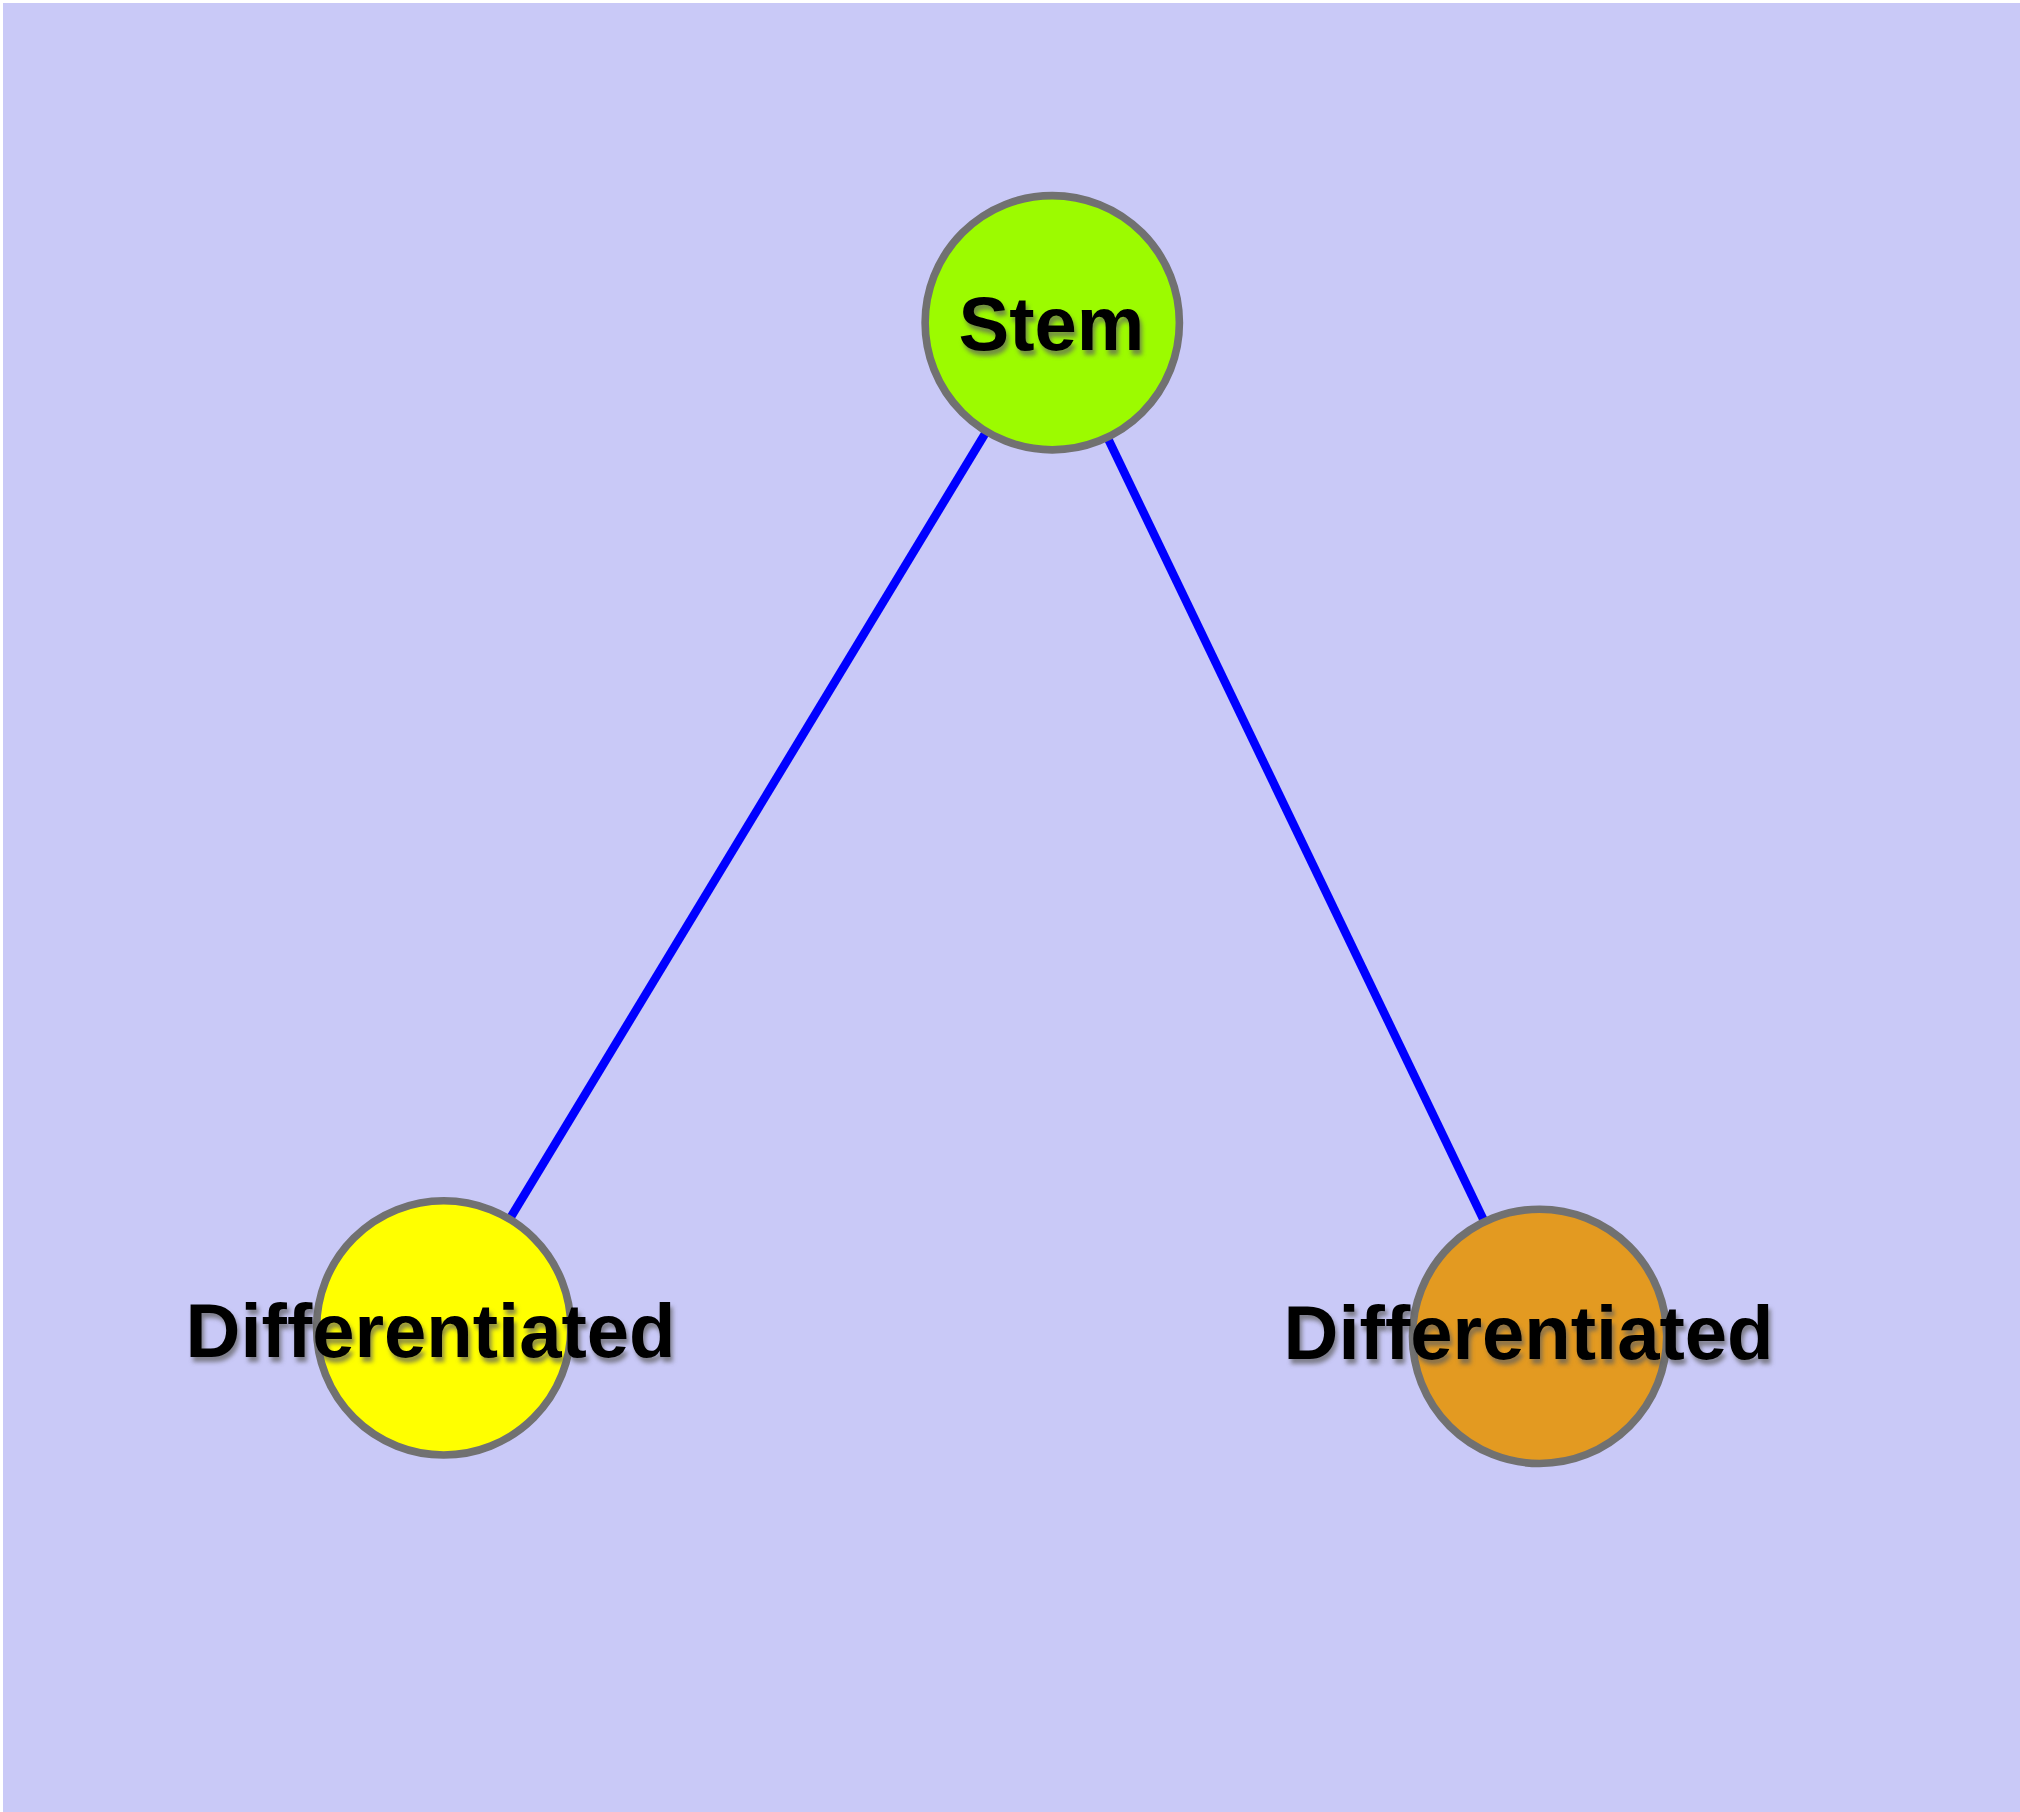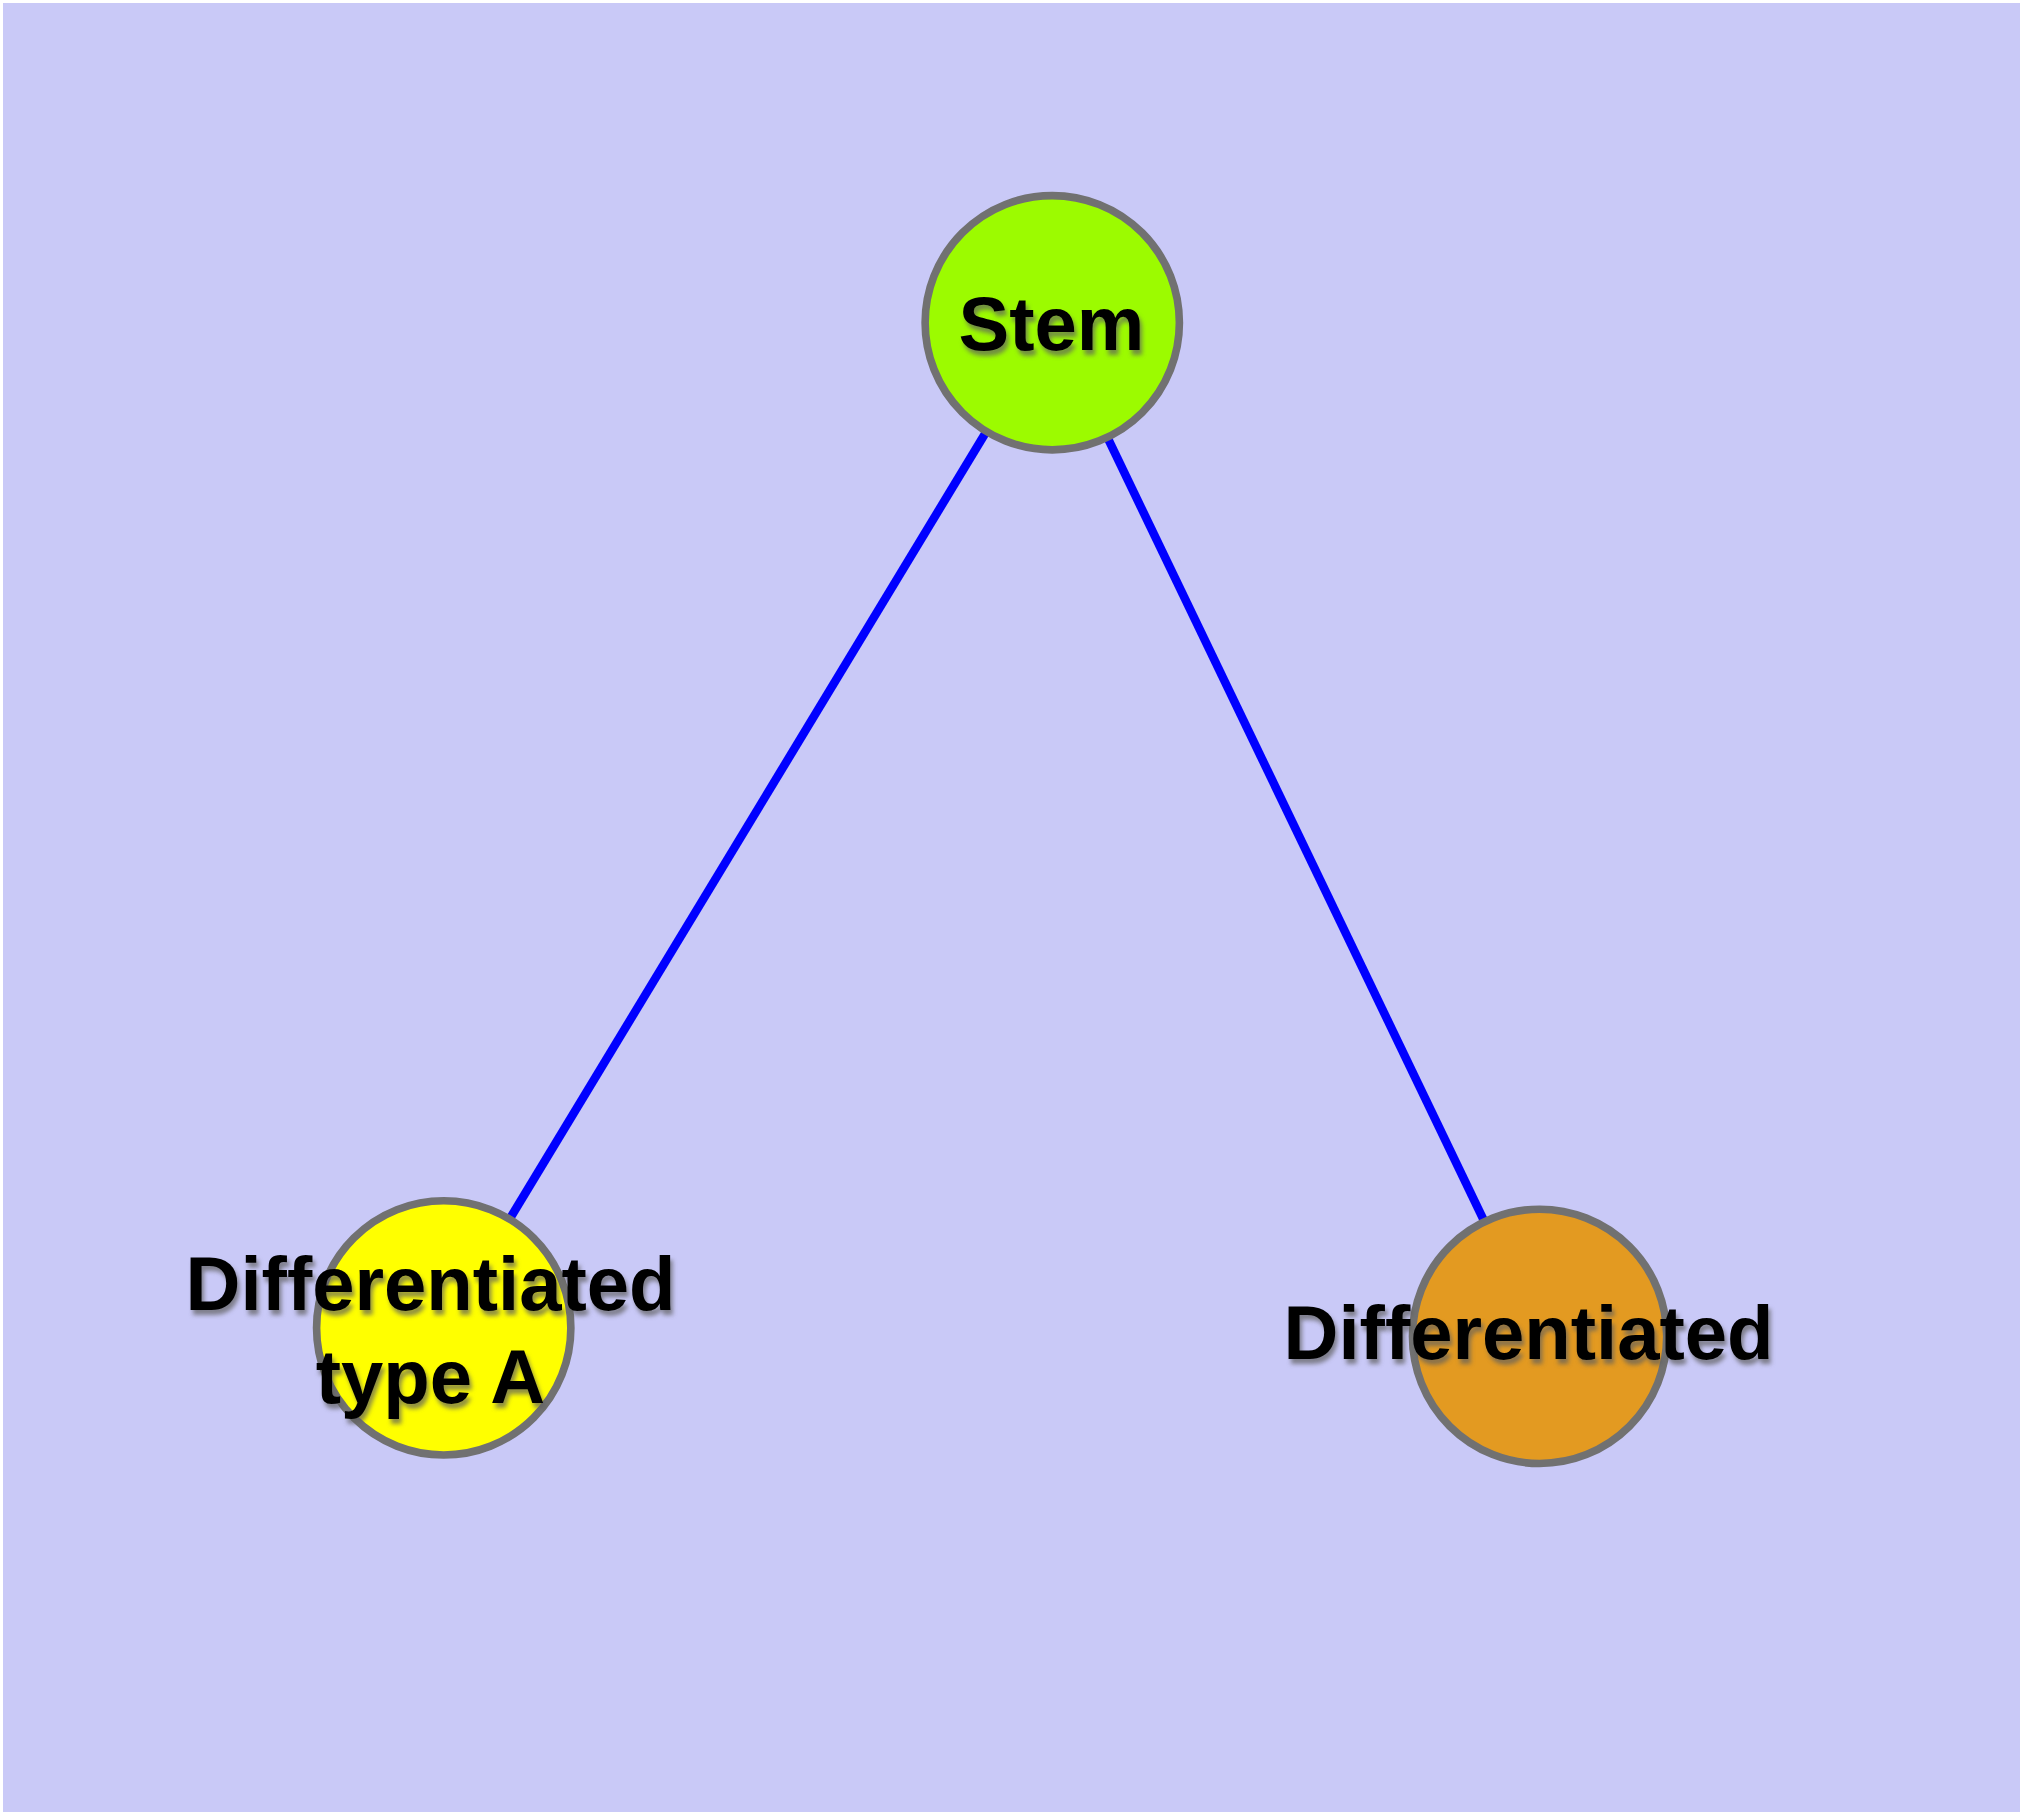--- a/index.html
+++ b/index.html
@@ -61,21 +61,20 @@
 
       <circle cx="1813" cy="1573" r="150" fill="#E39A21" stroke="#717171" stroke-width="9"></circle>
     </svg>
 
     <div class="node-label" style="left: 1049px; top: 320px;">
       <div>Stem</div>
     </div>
 
     <div class="node-label" style="left: 428px; top: 1327px;">
       <div>Differentiated</div>
-      <div>type A</div>
     </div>
 
     <div class="node-label" style="left: 1526px; top: 1329px;">
       <div>Differentiated</div>
     </div>
   </div>
 </div>
 
 
 </body></html>

